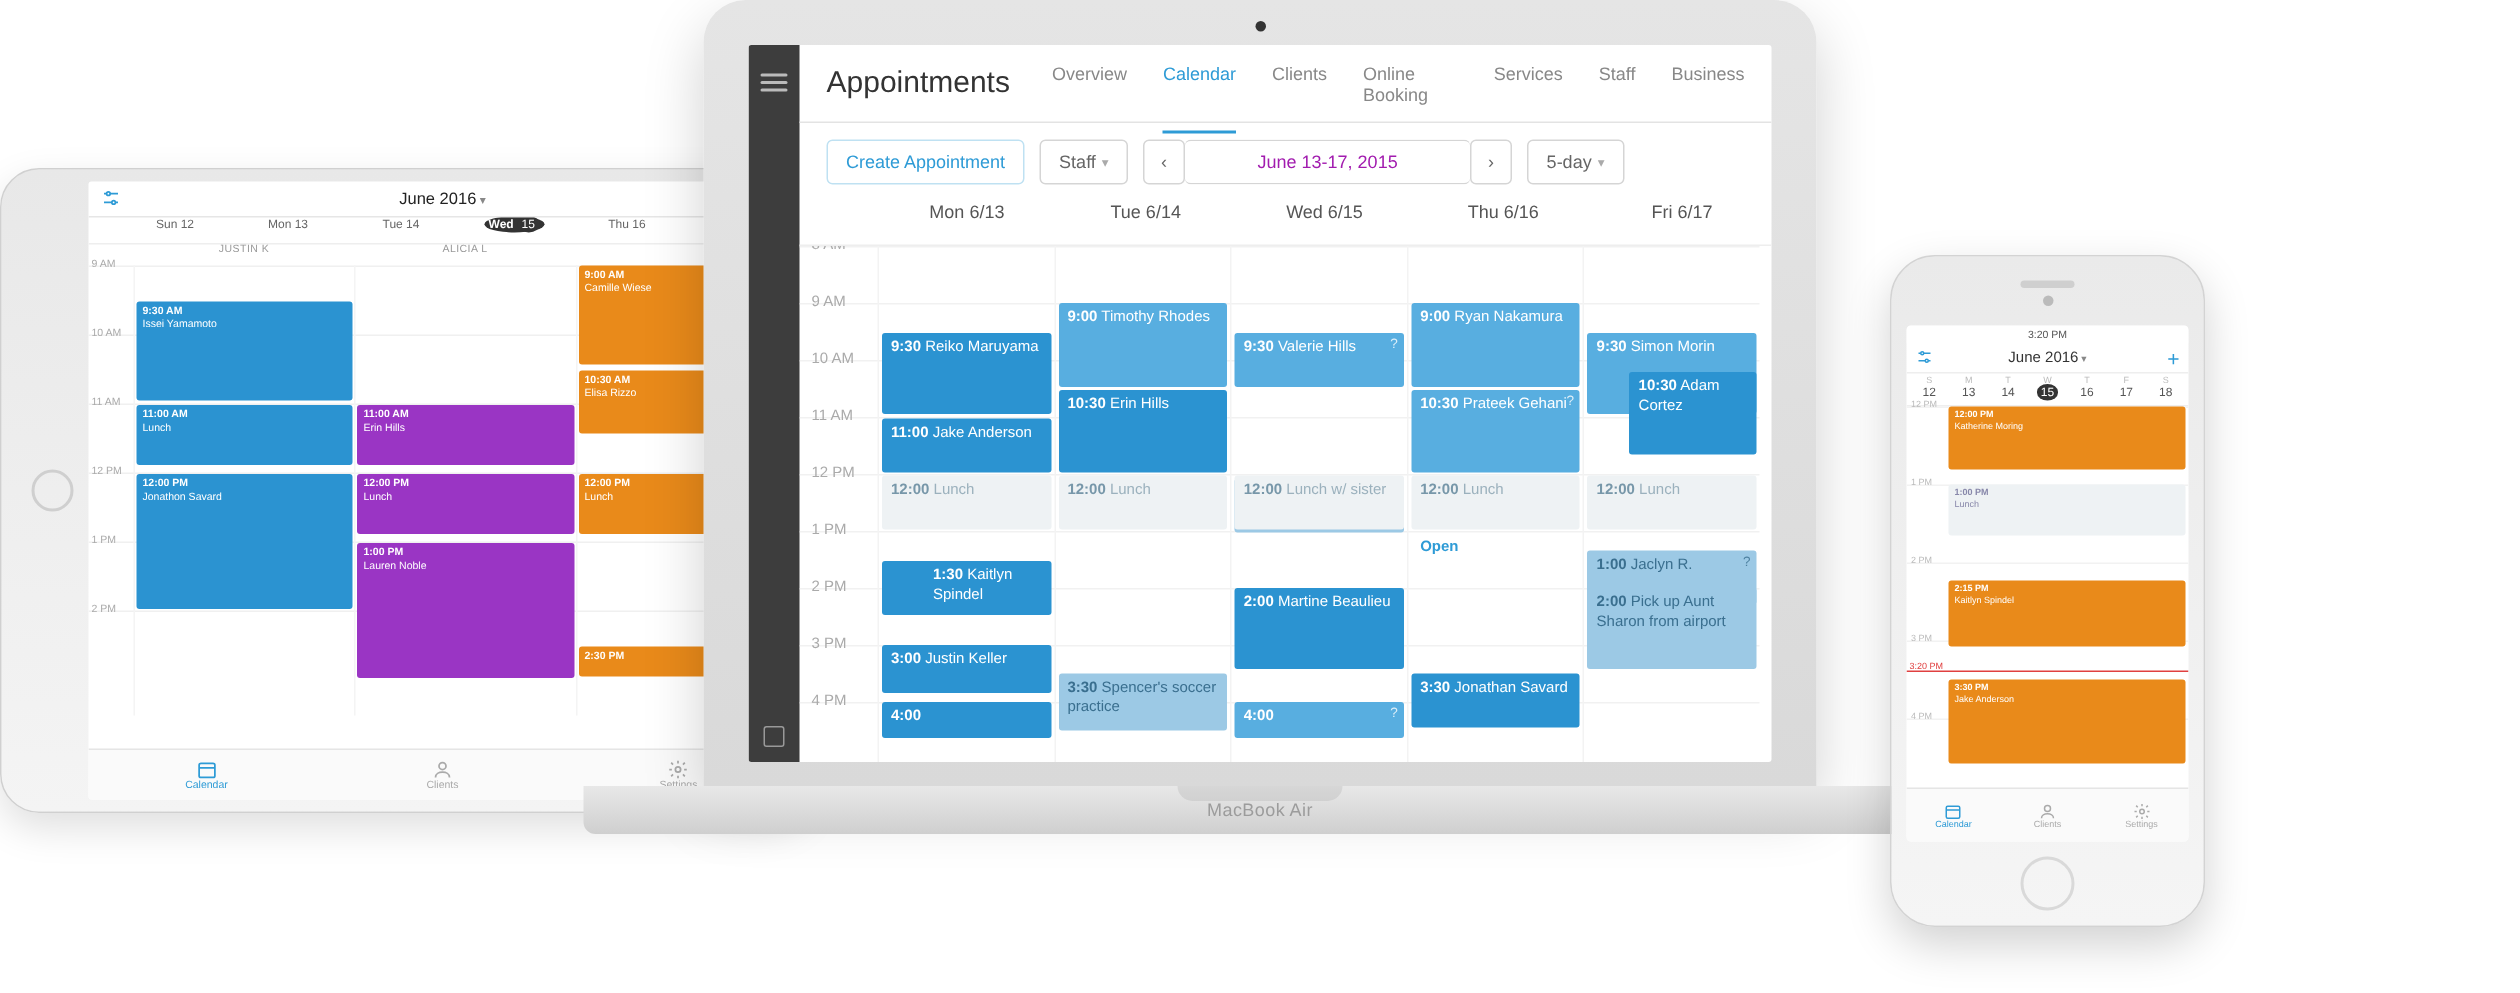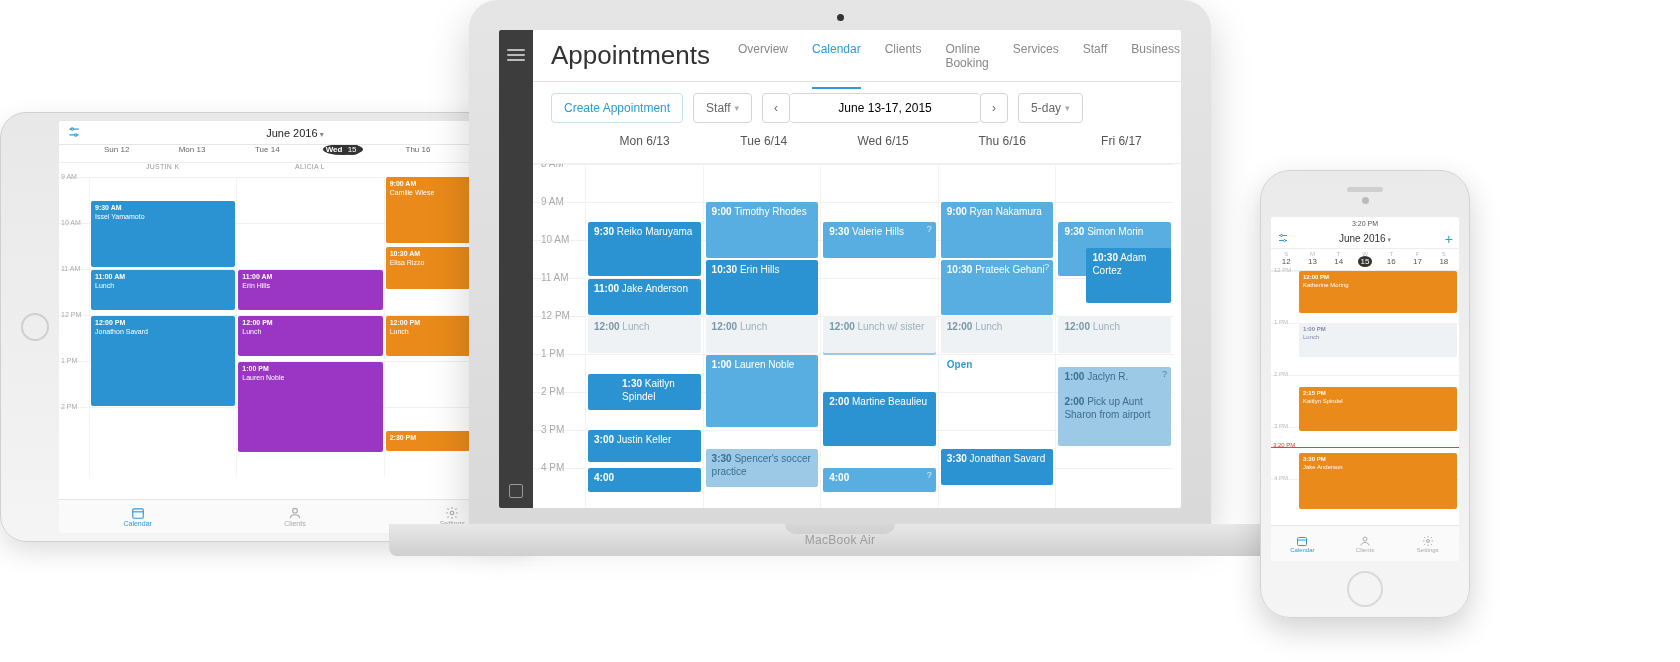--- a/index.html
+++ b/index.html
@@ -45,32 +45,32 @@
   .mac-screen{width:100%;height:478px;background:#fff;border-radius:2px;overflow:hidden;position:relative;font-size:12px;color:#2b2b2b;}
   .mac-base{height:32px; background:linear-gradient(#e8e8e8,#cfcfcf); border-radius:0 0 8px 8px; margin:0 -80px; position:relative; display:flex; align-items:center; justify-content:center; color:#9c9c9c; font-size:12px; letter-spacing:.3px;}
   .mac-base::before{content:""; position:absolute; top:0; left:50%; width:110px; height:10px; margin-left:-55px; background:rgba(0,0,0,.07); border-radius:0 0 10px 10px;}
 
   .m-side{position:absolute; left:0; top:0; bottom:0; width:34px; background:#3d3d3d; display:flex; flex-direction:column; align-items:center; padding-top:16px;}
   .m-side .ham{width:18px;}
   .m-side .ham div{height:2px;background:#bbb;margin:3px 0;border-radius:1px;}
   .m-side .sq{position:absolute; bottom:10px; width:14px;height:14px;border:1.5px solid #999;border-radius:2px;}
   .m-main{position:absolute; left:34px; right:0; top:0; bottom:0;}
   .m-hdr{height:52px;border-bottom:1px solid #e3e3e3;display:flex;align-items:center;padding:0 18px;}
-  .m-title{font-size:26px;font-weight:300;color:#333;}
+  .m-title{font-size:20px;font-weight:300;color:#333;}
   .m-nav{display:flex;margin-left:28px;gap:24px;font-size:12px;}
   .m-nav div{color:#888;cursor:pointer;padding:18px 0;position:relative;}
   .m-nav div.active{color:#2e9bd6;}
   .m-nav div.active::after{content:"";position:absolute;left:0;right:0;bottom:-1px;height:2px;background:#2e9bd6;}
   .m-tools{height:52px;display:flex;align-items:center;gap:10px;padding:0 18px;}
   .btn{height:30px;border:1px solid #d5d5d5;border-radius:4px;display:inline-flex;align-items:center;justify-content:center;padding:0 12px;font-size:12px;color:#666;background:#fff;cursor:pointer;}
   .btn.blue{color:#2e9bd6;border-color:#bfe1f2;}
   .btn.drop::after{content:" ▾";font-size:9px;margin-left:4px;color:#aaa;}
   .date-nav{display:flex;}
   .date-nav .arrow{width:28px;padding:0;}
-  .date-nav .range{width:190px;border-left:0;border-right:0;color:#000000;}
+  .date-nav .range{width:190px;border-left:0;border-right:0;color:#a21caf;}
   .m-days{height:30px;display:flex;padding-left:52px;border-bottom:1px solid #eee;}
   .m-days div{flex:1;text-align:center;font-size:12px;color:#555;font-weight:500;}
   .m-grid{position:relative;height:344px;overflow:hidden;}
   .m-hour{position:absolute;left:0;right:8px;height:38px;border-top:1px solid #f1f1f1;}
   .m-hour span{position:absolute;left:8px;top:-7px;font-size:10px;color:#aaa;}
   .m-cols{position:absolute;top:0;bottom:0;left:52px;right:8px;display:flex;}
   .m-col{flex:1;position:relative;border-left:1px solid #f3f3f3;}
   .m-ev{position:absolute;left:2px;right:2px;border-radius:2px;padding:4px 6px;font-size:10px;line-height:1.25;color:#fff;overflow:hidden;}
   .m-ev .t{font-weight:600;}
   .m-ev .q{position:absolute;top:2px;right:4px;font-size:9px;opacity:.8;}
@@ -314,21 +314,20 @@
                 <div class="m-ev b1" style="top: 115px; height: 36px;"><span class="t">11:00</span> <span>Jake Anderson</span></div>
                 <div class="m-ev m-lunch" style="top: 153px; height: 36px;"><span class="t">12:00</span> <span>Lunch</span></div>
                 <div class="m-ev b1" style="top: 210px; height: 36px; padding-left: 34px;"><span class="t">1:30</span> <span>Kaitlyn Spindel</span></div>
                 <div class="m-ev b1" style="top: 266px; height: 32px;"><span class="t">3:00</span> <span>Justin Keller</span></div>
                 <div class="m-ev b1" style="top: 304px; height: 24px;"><span class="t">4:00</span> <span></span></div>
               </div>
               <div class="m-col">
                 <div class="m-ev b2" style="top: 38px; height: 56px;"><span class="t">9:00</span> <span>Timothy Rhodes</span></div>
                 <div class="m-ev b1" style="top: 96px; height: 55px;"><span class="t">10:30</span> <span>Erin Hills</span></div>
                 <div class="m-ev m-lunch" style="top: 153px; height: 36px;"><span class="t">12:00</span> <span>Lunch</span></div>
-                <div class="m-ev b2" style="top: 191px; height: 72px;"><span class="t">1:00</span> <span>Lauren Noble</span></div>
                 <div class="m-ev b3" style="top: 285px; height: 38px;"><span class="t">3:30</span> <span>Spencer's soccer practice</span></div>
               </div>
               <div class="m-col">
                 <div class="m-ev b2" style="top: 58px; height: 36px;"><span class="t">9:30</span> <span>Valerie Hills</span><span class="q">?</span></div>
                 <div class="m-ev b3" style="top: 115px; height: 36px; margin-top: 40px;"><span class="t">11:00</span> <span>Cliff Bowman</span><span class="q">?</span></div>
                 <div class="m-ev m-lunch" style="top: 153px; height: 36px;"><span class="t">12:00</span> <span>Lunch w/ sister</span></div>
                 <div class="m-ev b1" style="top: 228px; height: 54px;"><span class="t">2:00</span> <span>Martine Beaulieu</span></div>
                 <div class="m-ev b2" style="top: 304px; height: 24px;"><span class="t">4:00</span> <span></span><span class="q">?</span></div>
               </div>
               <div class="m-col">

